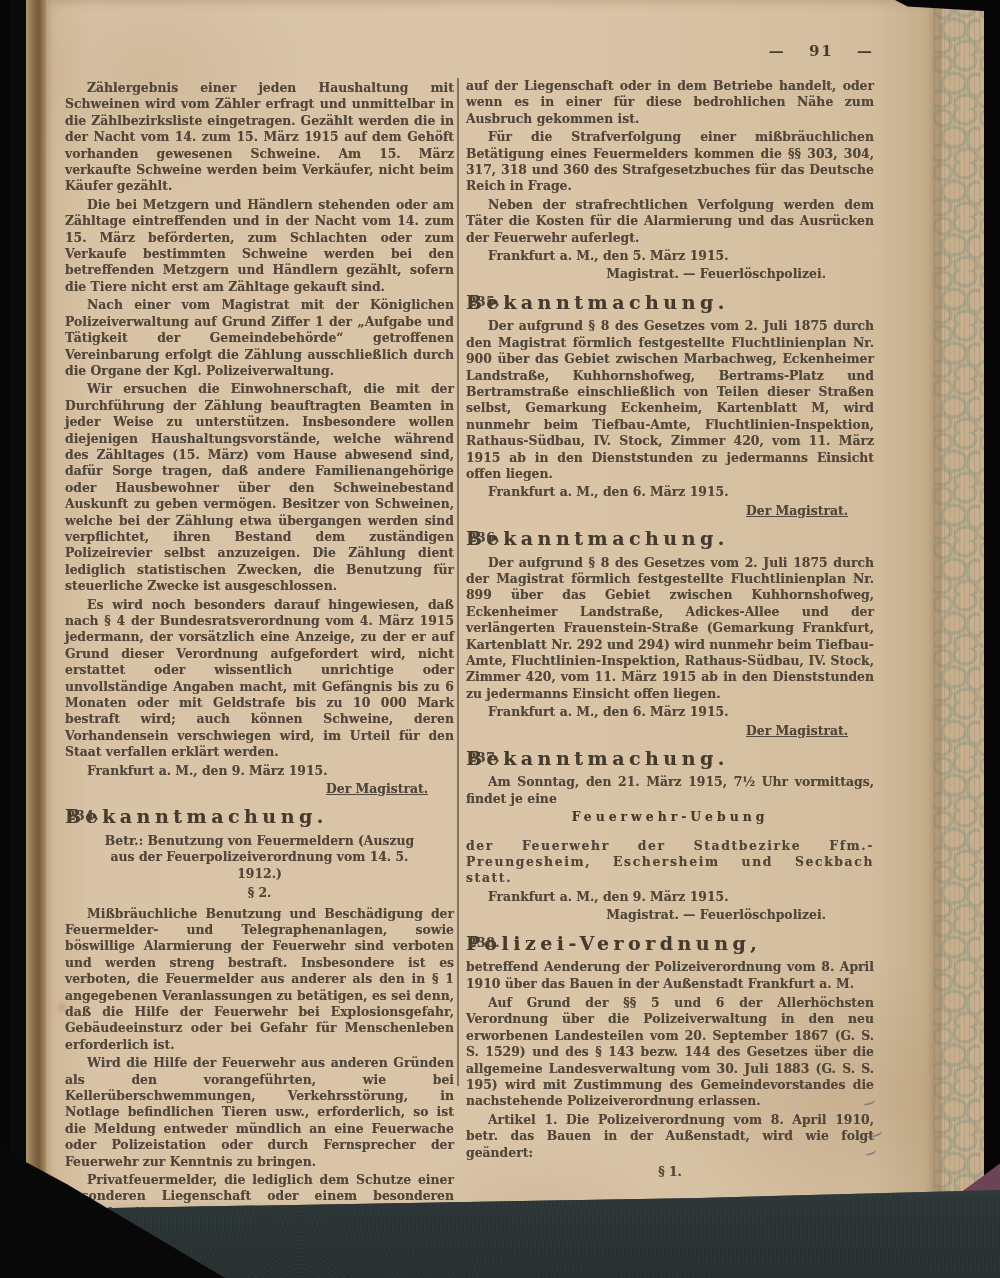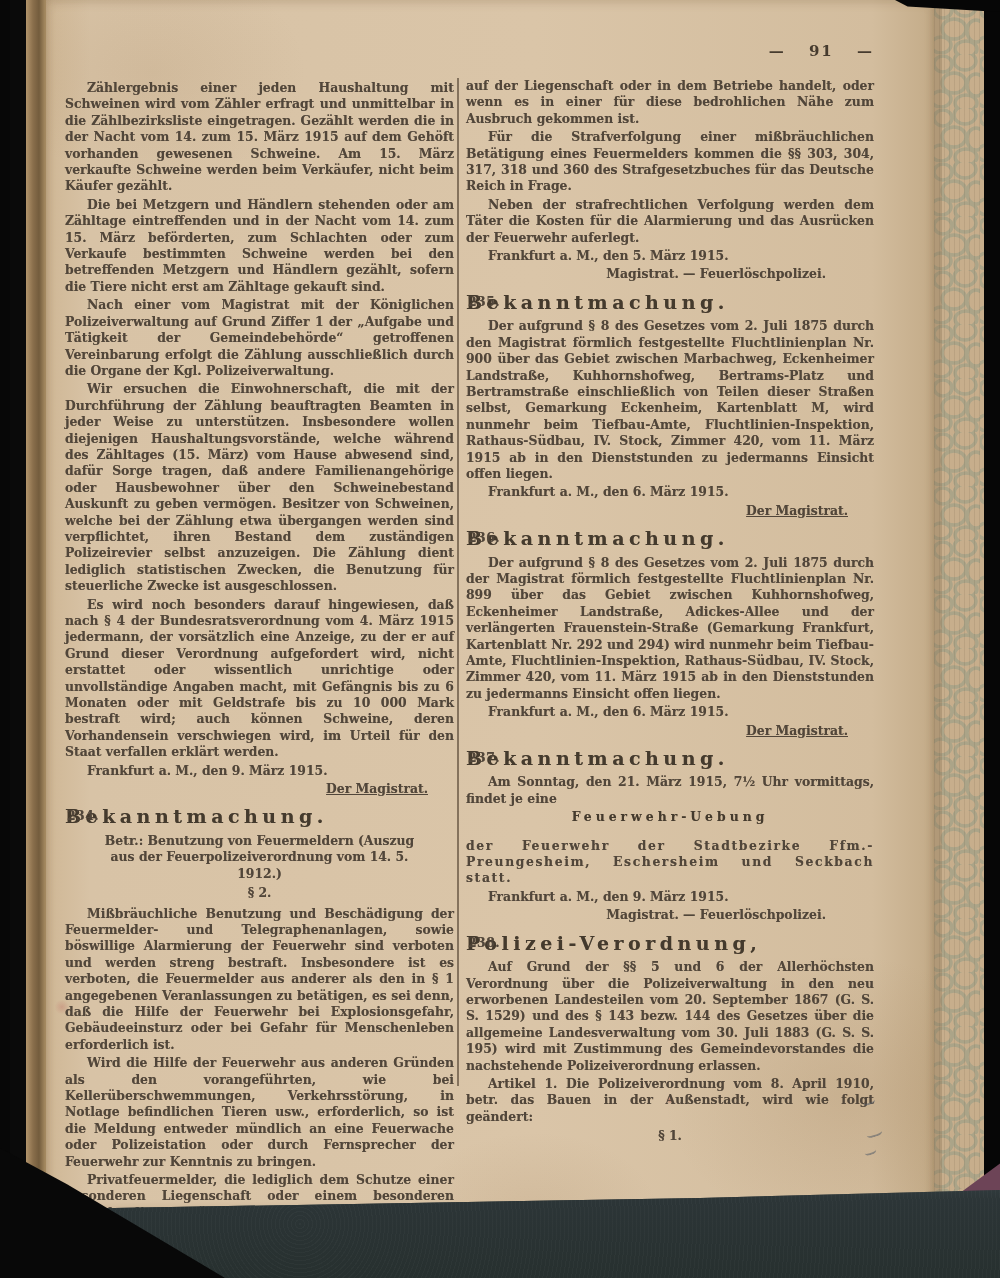--- a/index.html
+++ b/index.html
@@ -220,20 +220,21 @@
       <p class="para">Am Sonntag, den 21. März 1915, 7½ Uhr vormittags, findet je eine</p>
       <p class="event-title">Feuerwehr-Uebung</p>
       <p class="para noindent spread">der Feuerwehr der Stadtbezirke Ffm.-Preungesheim, Eschersheim und Seckbach statt.</p>
       <p class="dateline">Frankfurt a. M., den 9. März 1915.</p>
       <p class="sig-mid">Magistrat. — Feuerlöschpolizei.</p>
 
       <div class="sec-head">
         <span class="sec-num">238.</span>
         <span class="sec-title">Polizei-Verordnung,</span>
       </div>
+      <p class="para subtitle">betreffend Aenderung der Polizeiverordnung vom 8. April 1910 über das Bauen in der Außenstadt Frankfurt a. M.</p>
       <p class="para">Auf Grund der §§ 5 und 6 der Allerhöchsten Verordnung über die Polizeiverwaltung in den neu erworbenen Landesteilen vom 20. September 1867 (G. S. S. 1529) und des § 143 bezw. 144 des Gesetzes über die allgemeine Landesverwaltung vom 30. Juli 1883 (G. S. S. 195) wird mit Zustimmung des Gemeindevorstandes die nachstehende Polizeiverordnung erlassen.</p>
       <p class="para">Artikel 1. Die Polizeiverordnung vom 8. April 1910, betr. das Bauen in der Außenstadt, wird wie folgt geändert:</p>
       <p class="mark">§ 1.</p>
     </div>
   </div>
 </div>
 
 <div class="marble-edge">
   <svg width="52" height="1198" xmlns="http://www.w3.org/2000/svg">
     <defs>

